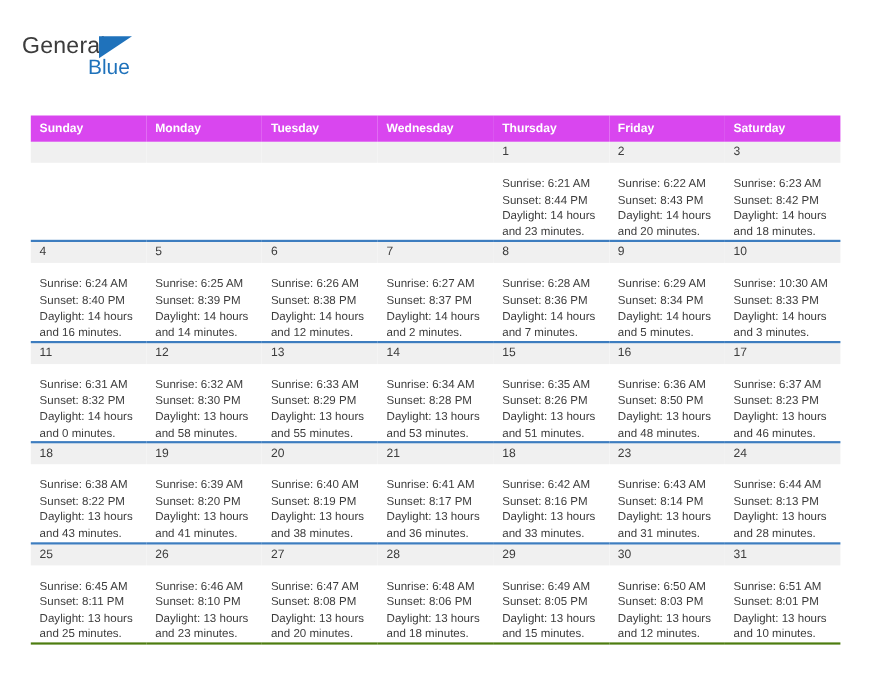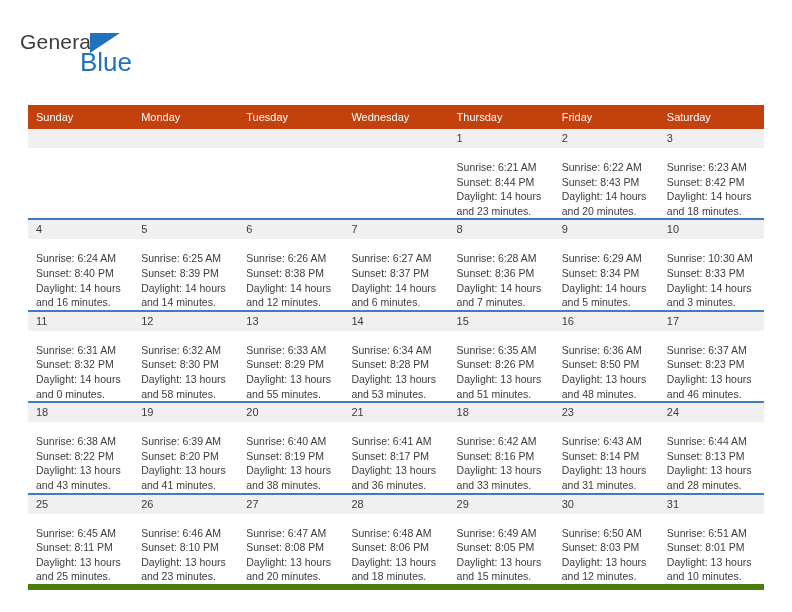--- a/index.html
+++ b/index.html
@@ -28,21 +28,21 @@
     line-height: 24px;
   }
   .logo-tri {
     position: absolute; left: 70px; top: 3px;
     width: 0; height: 0;
     border-left: 30px solid #1f72bb;
     border-bottom: 20px solid transparent;
   }
   .logo-blue {
     position: absolute; left: 60px; top: 20px;
-    font-size: 26px; color: #1f72bb; line-height: 24px;
+    font-size: 19px; color: #1f72bb; line-height: 24px;
   }
   .title-wrap {
     position: absolute; right: 0; top: 26px;
     text-align: right;
   }
   .cal-title {
     font-size: 28px; font-weight: normal; color: #1a1a1a;
     line-height: 34px; white-space: nowrap;
   }
   .cal-sub {
@@ -55,38 +55,38 @@
     position: absolute;
     left: 28px; top: 105px;
     width: 736px;
   }
   table.cal {
     width: 736px;
     border-collapse: collapse;
     table-layout: fixed;
   }
   table.cal th {
-    background: #c2410c;
+    background: #d946ef;
     color: #ffffff;
     font-size: 11px;
-    font-weight: normal;
+    font-weight: bold;
     text-align: left;
     padding: 6px 0 6px 8px;
     height: 21px;
     border: none;
   }
   td.daycell {
     vertical-align: top;
     padding: 0;
     border: none;
     border-bottom: 2px solid #3d7dbf;
     height: 90px;
     background: #ffffff;
   }
-  tr.week:last-child td.daycell { border-bottom: 6px solid #4d7c0f; }
+  tr.week:last-child td.daycell { border-bottom: 2px solid #4d7c0f; }
   .daynum-band {
     background: #f0f0f0;
     height: 19px;
     padding: 2px 0 0 8px;
     font-size: 11px;
     color: #3c3c3c;
     line-height: 15px;
   }
   .daynum-band.empty { color: transparent; }
   .cell-body {
@@ -202,21 +202,21 @@
                 <div>Daylight: 14 hours</div>
                 <div>and 12 minutes.</div>
               </div>
             </td>
             <td class="daycell">
               <div class="daynum-band">7</div>
               <div class="cell-body">
                 <div>Sunrise: 6:27 AM</div>
                 <div>Sunset: 8:37 PM</div>
                 <div>Daylight: 14 hours</div>
-                <div>and 6 minutes.</div>
+                <div>and 2 minutes.</div>
               </div>
             </td>
             <td class="daycell">
               <div class="daynum-band">8</div>
               <div class="cell-body">
                 <div>Sunrise: 6:28 AM</div>
                 <div>Sunset: 8:36 PM</div>
                 <div>Daylight: 14 hours</div>
                 <div>and 7 minutes.</div>
               </div>

